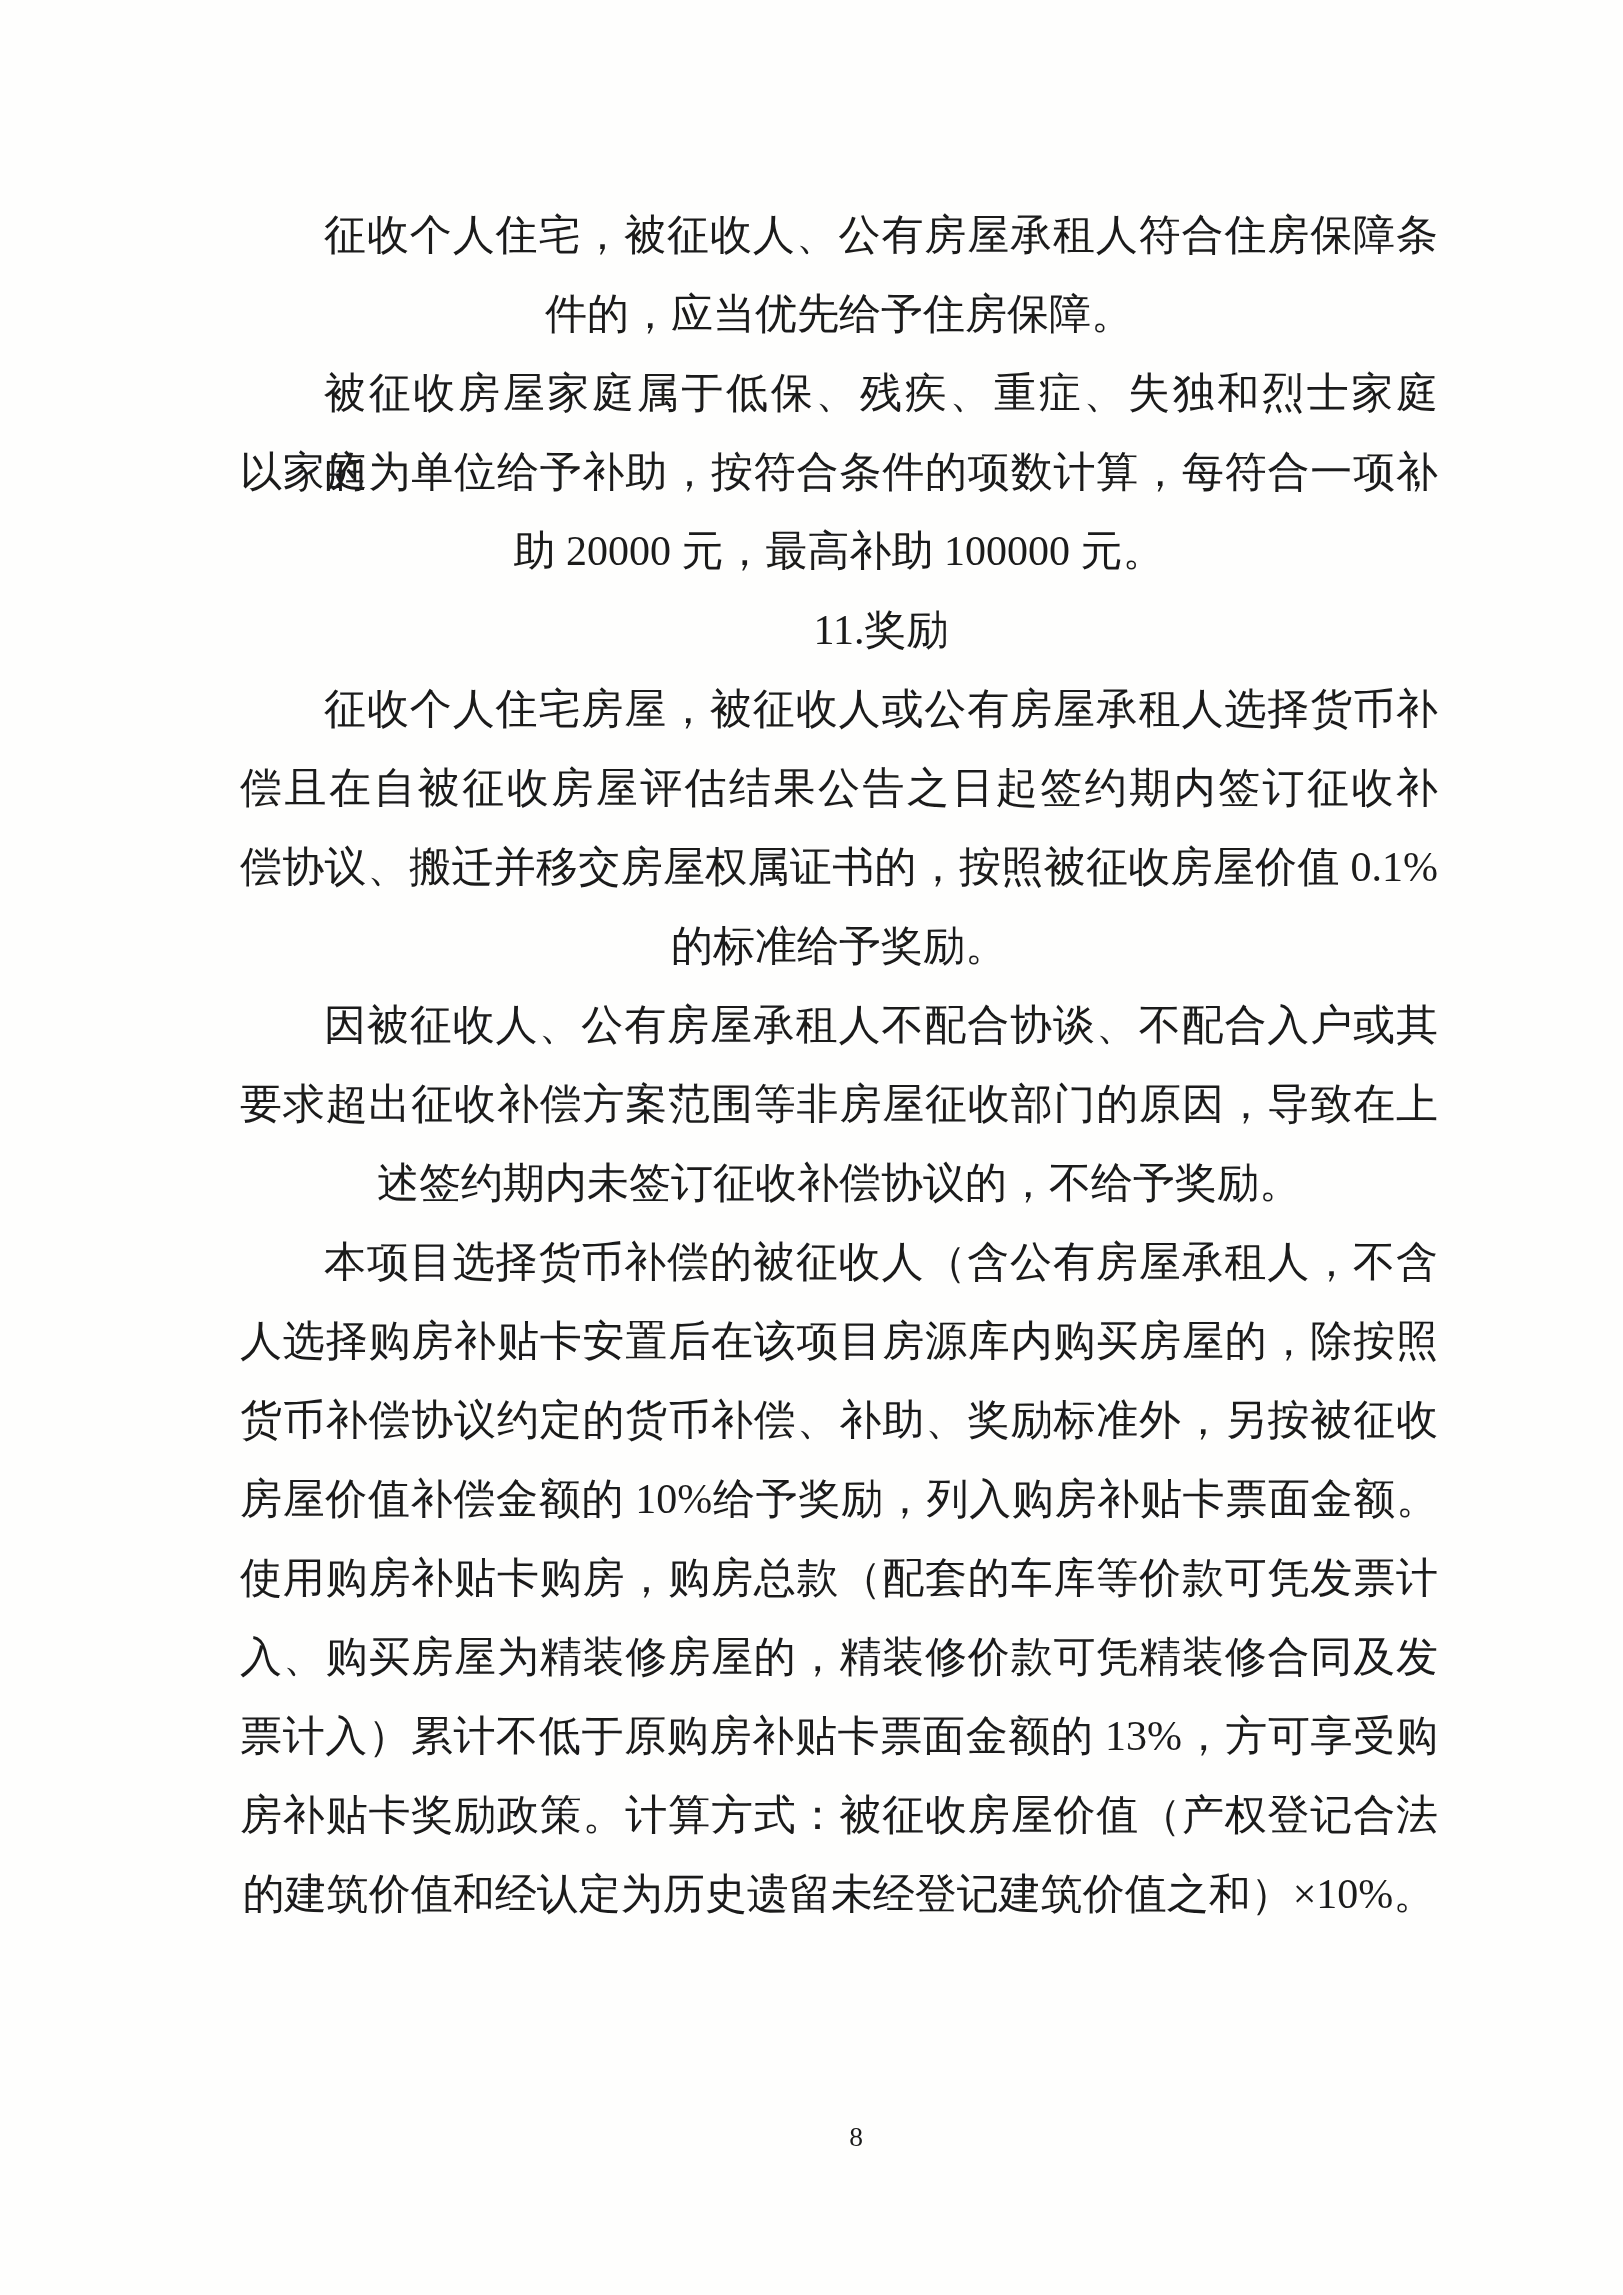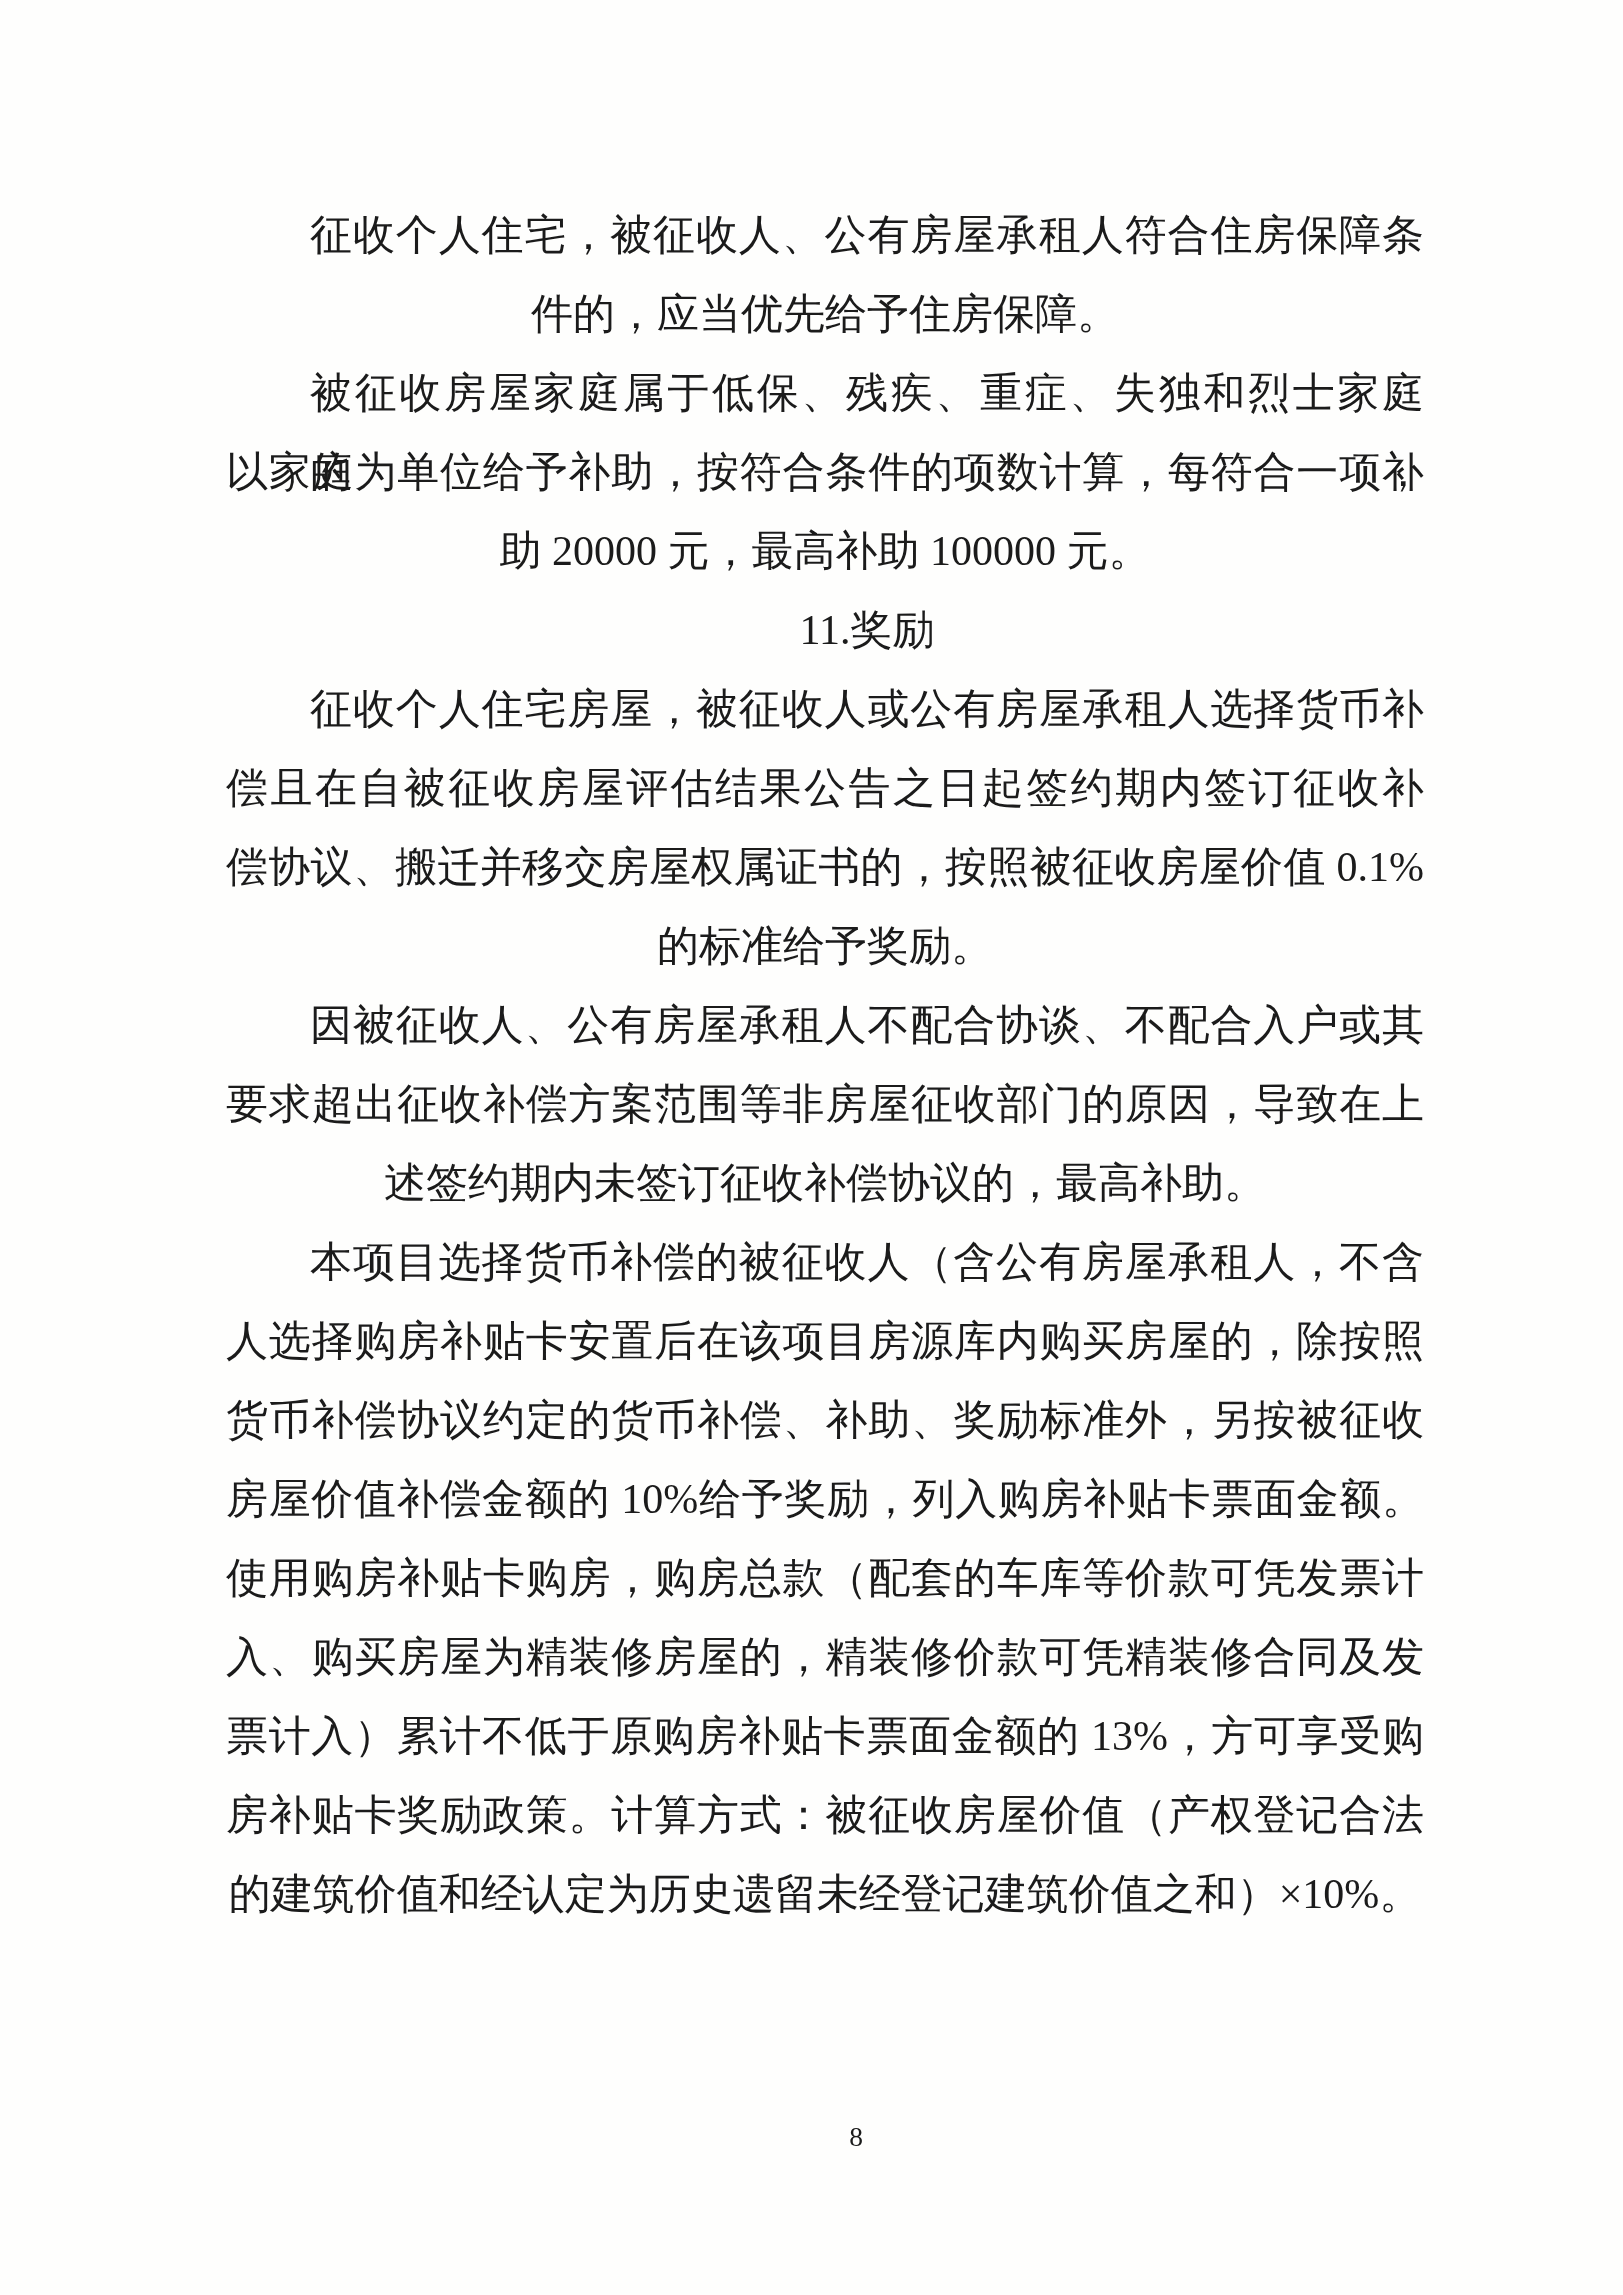--- a/index.html
+++ b/index.html
@@ -15,21 +15,21 @@
   }
   .sheet {
     position: absolute;
     inset: 0;
     background: var(--paper, #fefefe);
     color: var(--ink, #1a1a1a);
     overflow: hidden;
   }
   .text-block {
     position: absolute;
-    left: 226px;
+    left: 240px;
     top: 196px;
     width: 1198px;
   }
   .line {
     font-size: 42px;
     line-height: 79px;
     height: 79px;
     text-align: center;
     white-space: normal;
     overflow: visible;
@@ -66,21 +66,21 @@
       <div class="line indent fill">被征收房屋家庭属于低保、残疾、重症、失独和烈士家庭的，</div>
       <div class="line fill">以家庭为单位给予补助，按符合条件的项数计算，每符合一项补</div>
       <div class="line">助 20000 元，最高补助 100000 元。</div>
       <div class="line heading indent">11.奖励</div>
       <div class="line indent fill">征收个人住宅房屋，被征收人或公有房屋承租人选择货币补</div>
       <div class="line fill">偿且在自被征收房屋评估结果公告之日起签约期内签订征收补</div>
       <div class="line fill">偿协议、搬迁并移交房屋权属证书的，按照被征收房屋价值 0.1%</div>
       <div class="line">的标准给予奖励。</div>
       <div class="line indent fill">因被征收人、公有房屋承租人不配合协谈、不配合入户或其</div>
       <div class="line fill">要求超出征收补偿方案范围等非房屋征收部门的原因，导致在上</div>
-      <div class="line">述签约期内未签订征收补偿协议的，最高补助。</div>
+      <div class="line">述签约期内未签订征收补偿协议的，不给予奖励。</div>
       <div class="line indent fill">本项目选择货币补偿的被征收人（含公有房屋承租人，不含</div>
       <div class="line fill">人选择购房补贴卡安置后在该项目房源库内购买房屋的，除按照</div>
       <div class="line fill">货币补偿协议约定的货币补偿、补助、奖励标准外，另按被征收</div>
       <div class="line fill">房屋价值补偿金额的 10%给予奖励，列入购房补贴卡票面金额。</div>
       <div class="line fill">使用购房补贴卡购房，购房总款（配套的车库等价款可凭发票计</div>
       <div class="line fill">入、购买房屋为精装修房屋的，精装修价款可凭精装修合同及发</div>
       <div class="line fill">票计入）累计不低于原购房补贴卡票面金额的 13%，方可享受购</div>
       <div class="line fill">房补贴卡奖励政策。计算方式：被征收房屋价值（产权登记合法</div>
       <div class="line">的建筑价值和经认定为历史遗留未经登记建筑价值之和）×10%。</div>
     </main>

